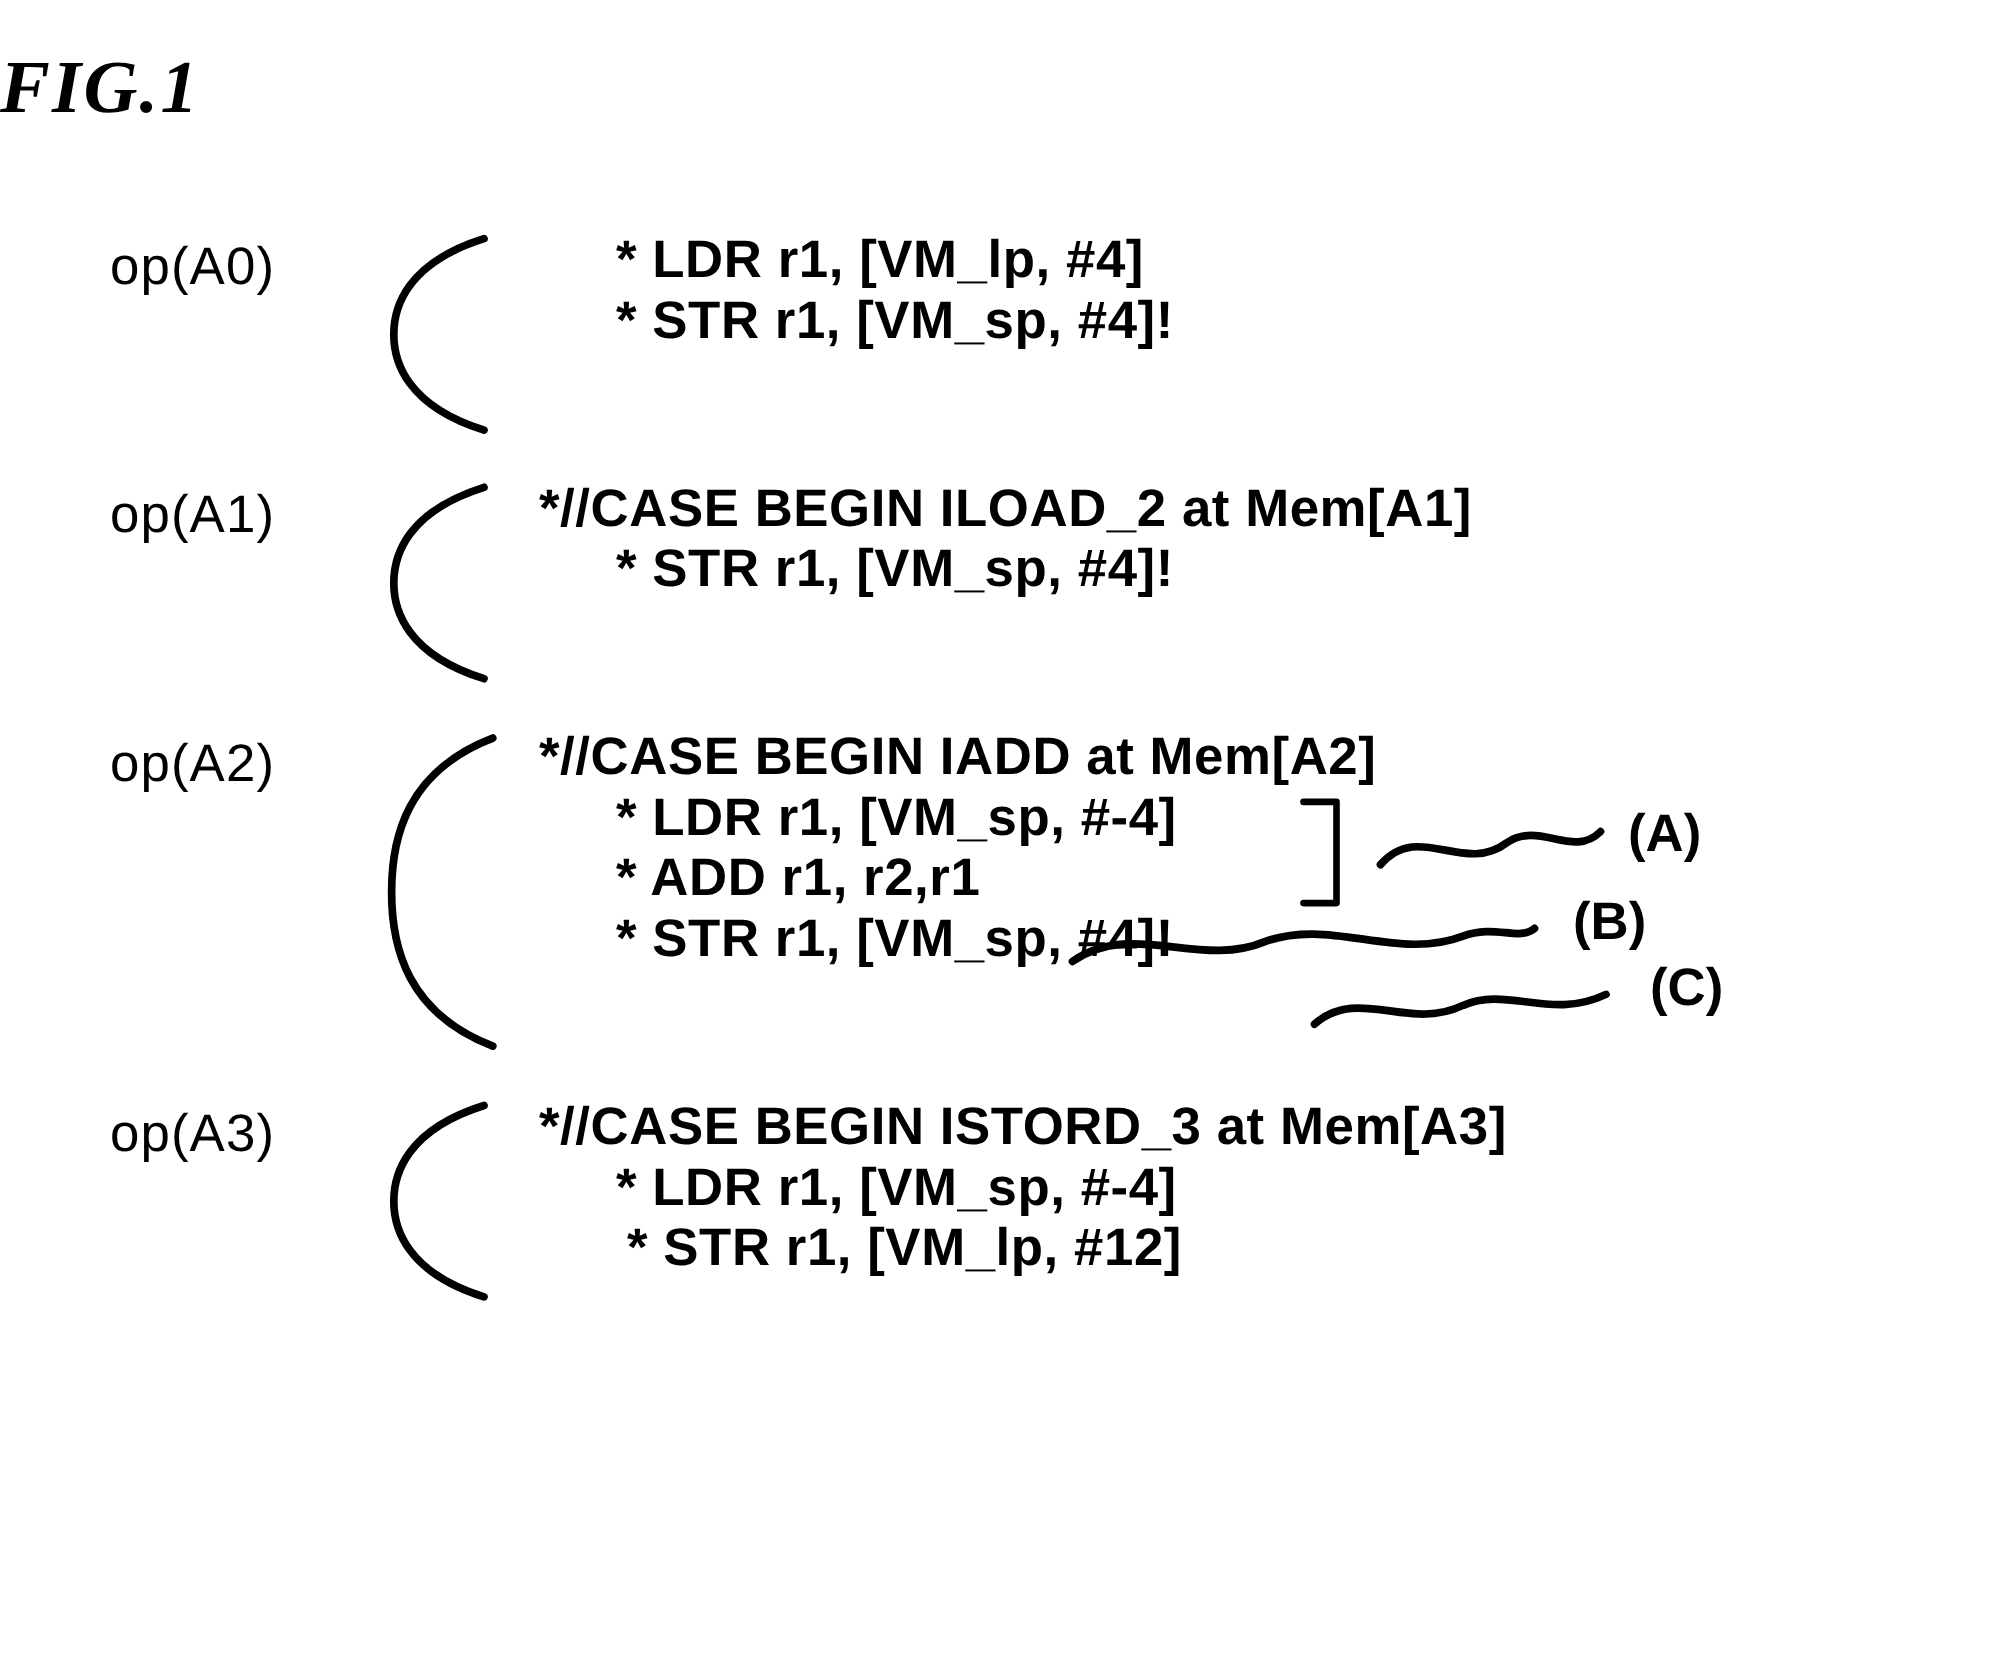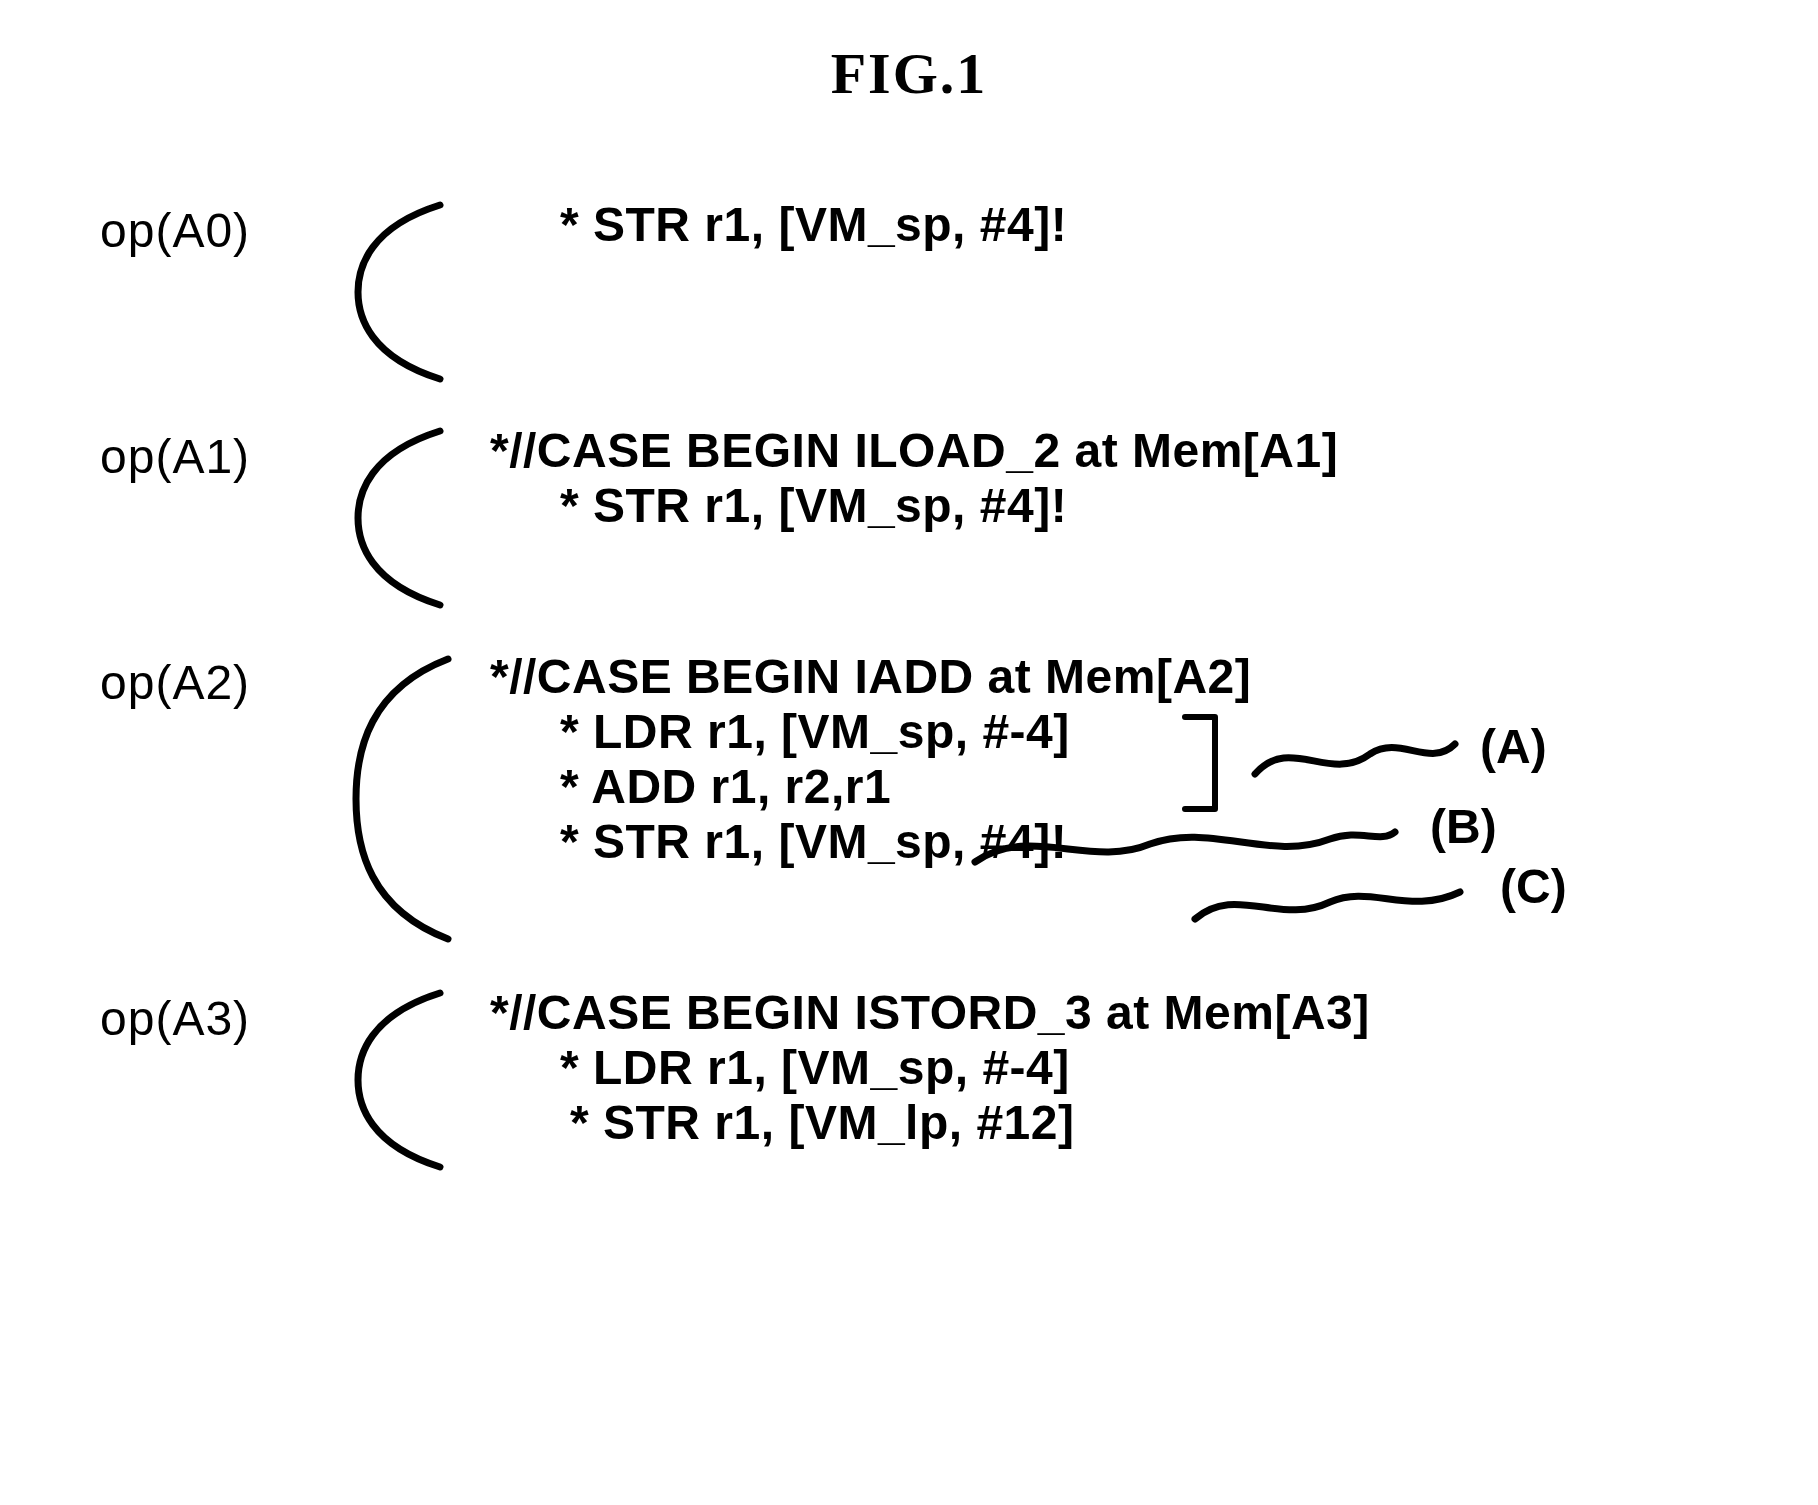--- a/index.html
+++ b/index.html
@@ -9,26 +9,26 @@
     font-family: Arial, Helvetica, sans-serif;
   }
   .page {
     width: 1818px;
     height: 1505px;
     position: relative;
     box-sizing: border-box;
     padding-top: 40px;
   }
   .fig-title {
-    text-align: center;
     font-family: "Times New Roman", Times, serif;
     font-weight: bold;
-    font-size: 58px;
+    font-size: 68px;
     letter-spacing: 2px;
     margin-bottom: 90px;
+    font-style: italic;
   }
   .blocks {
     margin-left: 100px;
   }
   .block {
     position: relative;
     margin-bottom: 36px;
   }
   .op-label {
     position: absolute;
@@ -76,20 +76,21 @@
   <div class="blocks">
 
     <div class="block" style="height:190px;">
       <div class="op-label">op(A0)</div>
       <div class="brace-wrap">
         <svg width="140" height="190" viewBox="0 0 140 190">
           <path d="M110 8 C 40 30, 28 70, 28 95 C 28 120, 40 160, 110 182" stroke="#000" stroke-width="7" fill="none" stroke-linecap="round"></path>
         </svg>
       </div>
       <div class="code-col">
+        <div class="instr">* LDR r1, [VM_lp, #4]</div>
         <div class="instr">* STR r1, [VM_sp, #4]!</div>
       </div>
     </div>
 
     <div class="block" style="height:190px;">
       <div class="op-label">op(A1)</div>
       <div class="brace-wrap">
         <svg width="140" height="190" viewBox="0 0 140 190">
           <path d="M110 8 C 40 30, 28 70, 28 95 C 28 120, 40 160, 110 182" stroke="#000" stroke-width="7" fill="none" stroke-linecap="round"></path>
         </svg>

